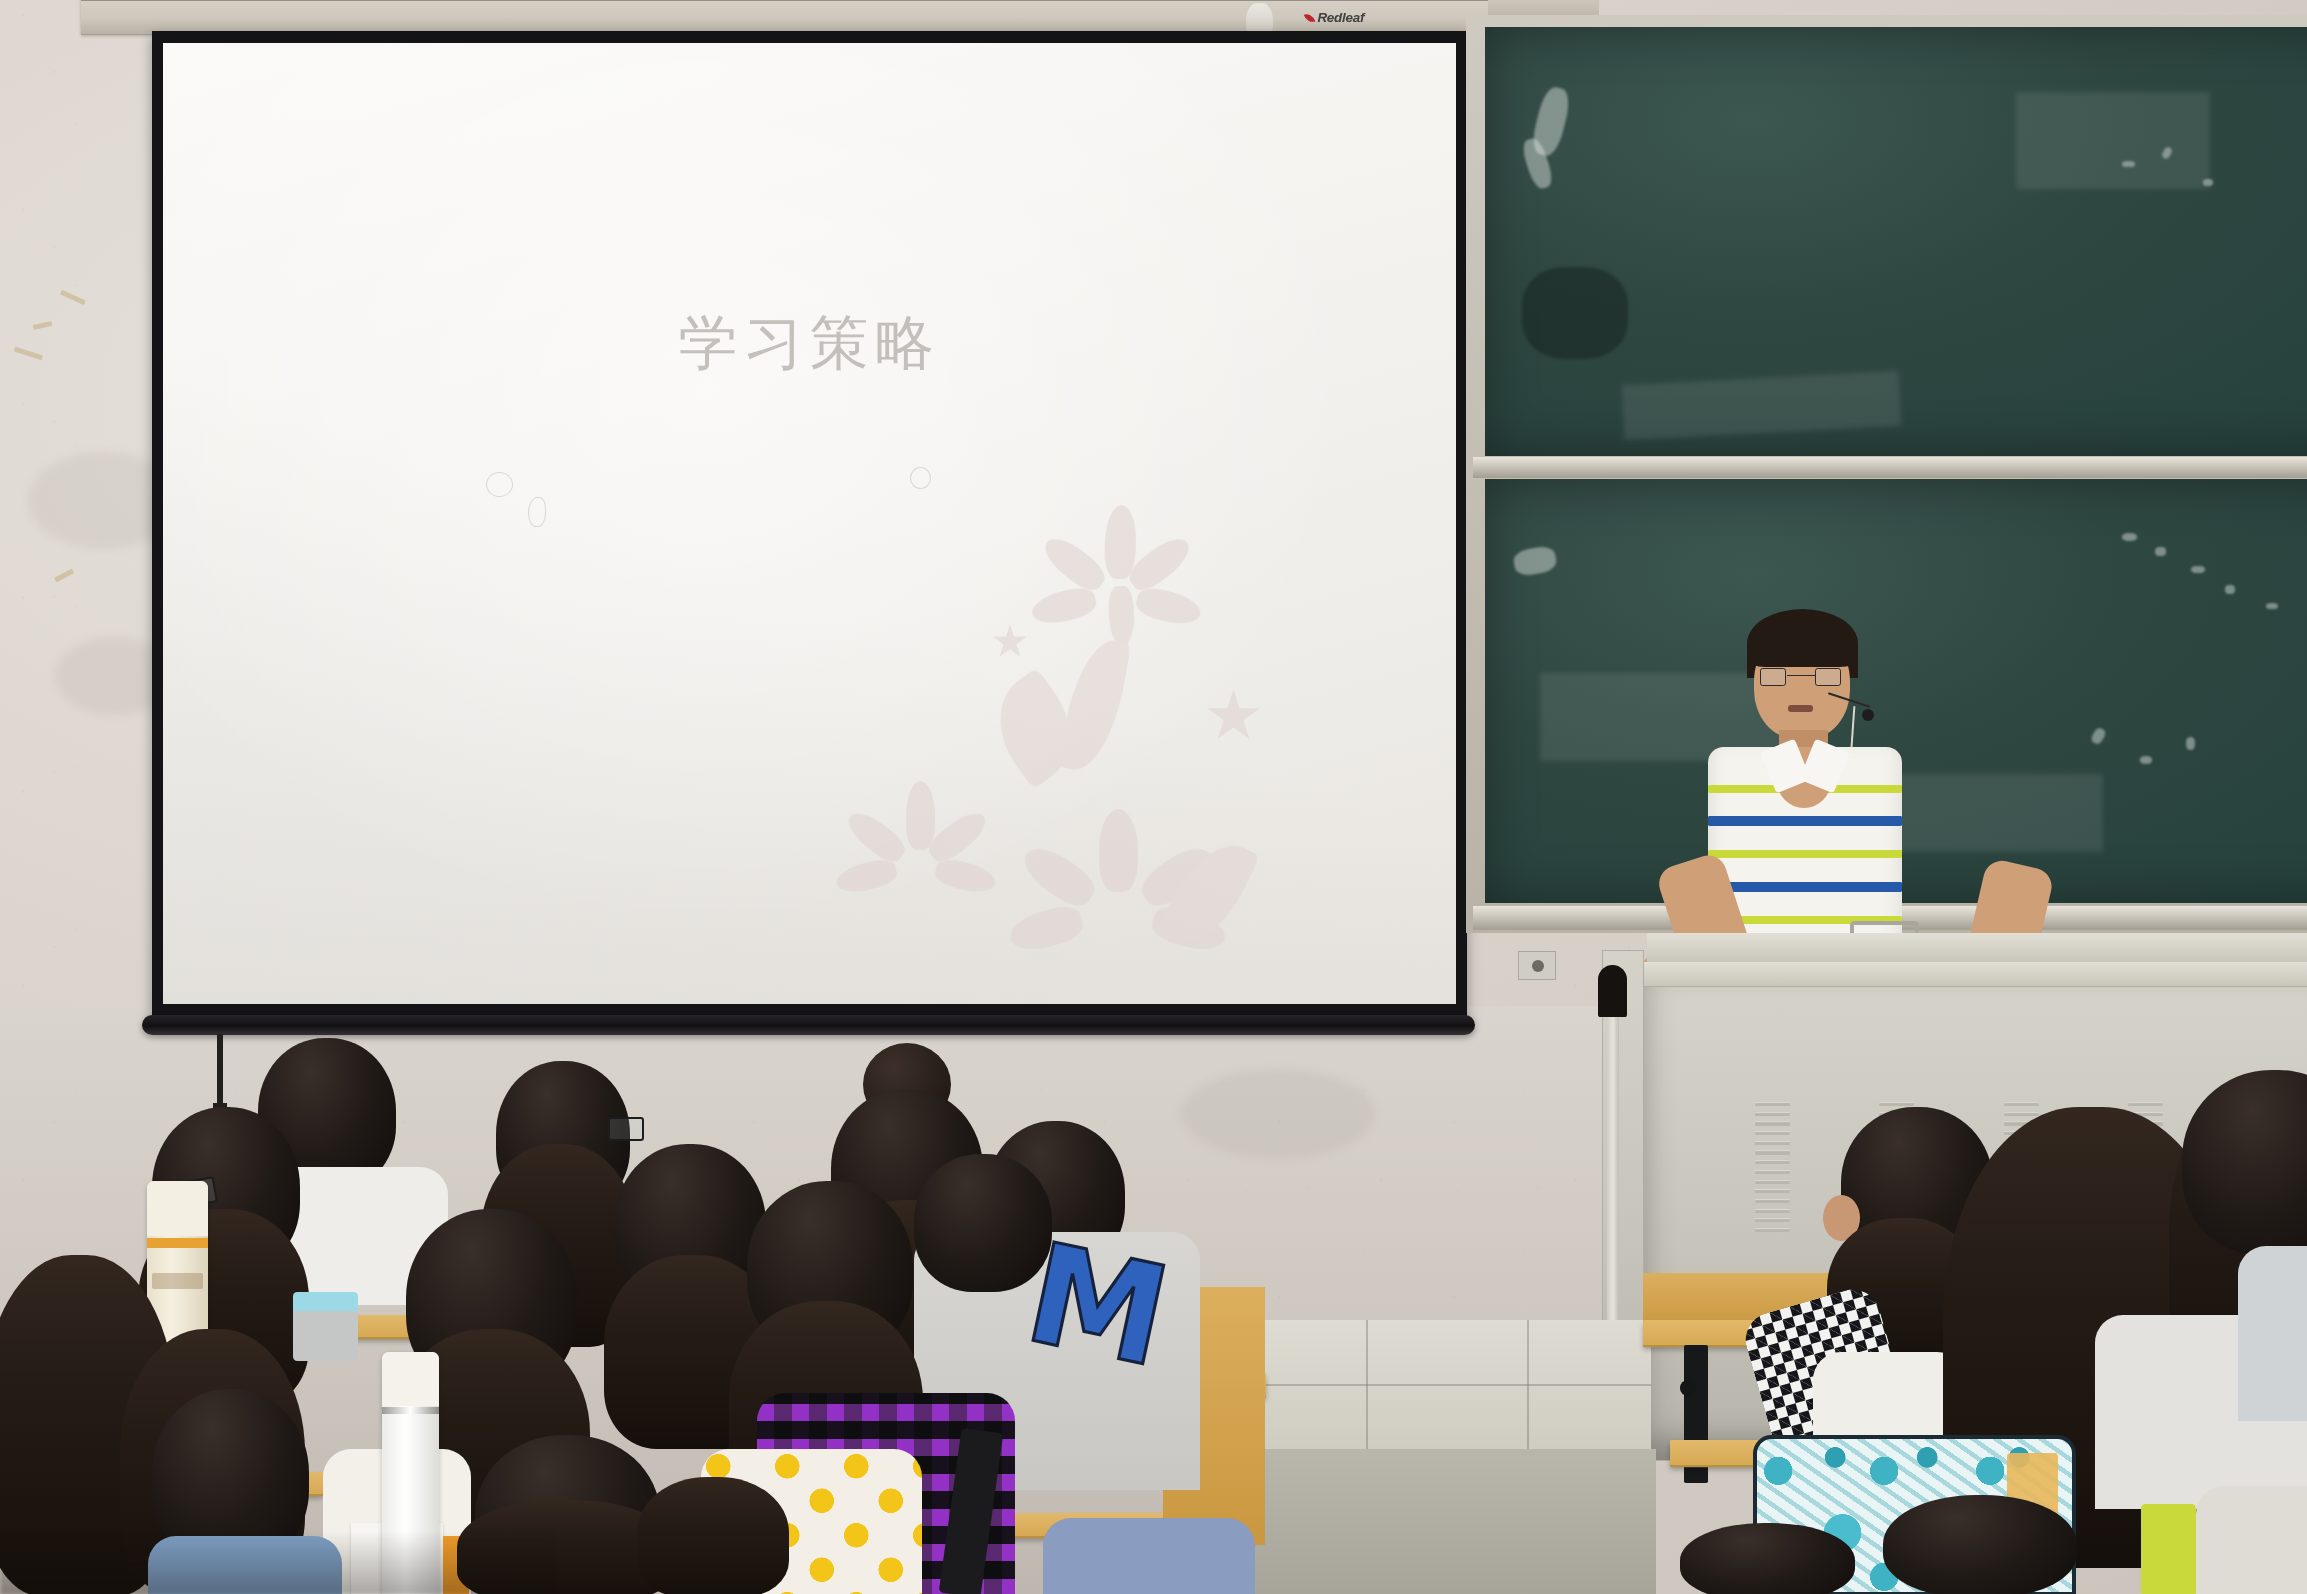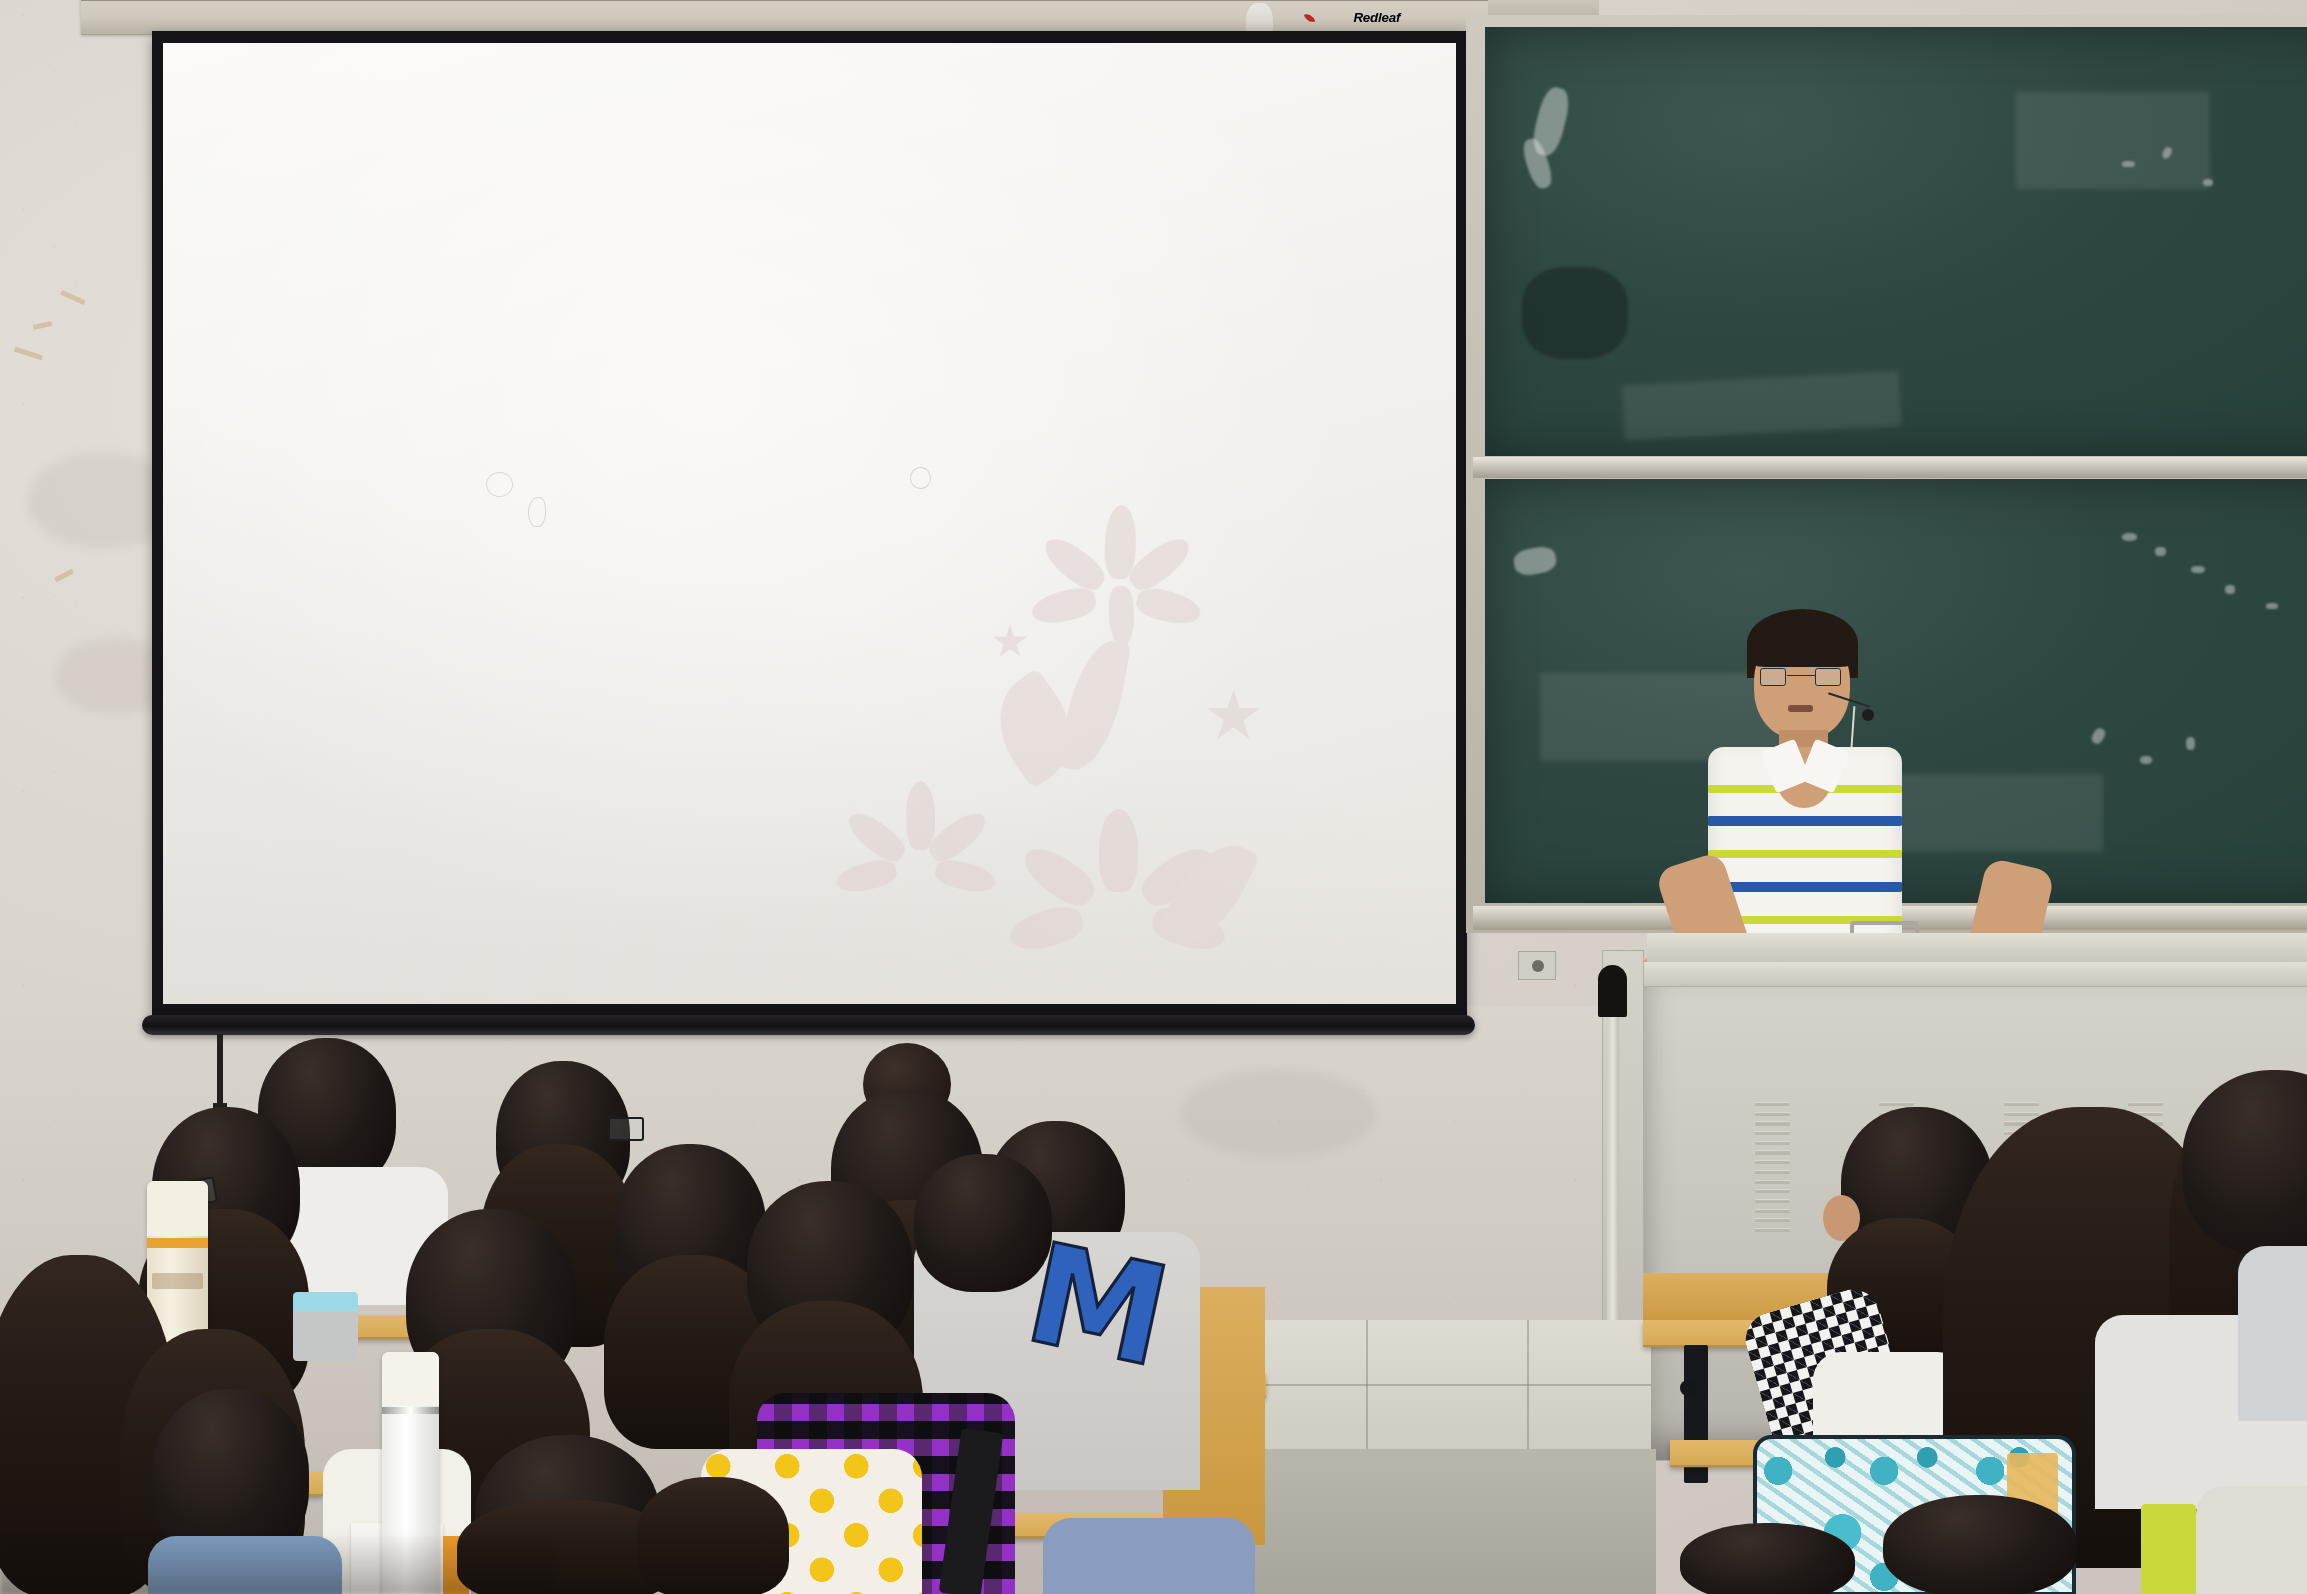--- a/index.html
+++ b/index.html
@@ -30,21 +30,21 @@
   .housing{position:absolute;left:81px;top:-2.8px;width:1407px;height:37px;
     background:linear-gradient(180deg,#d6d0c6 0%,#cfc8bd 55%,#b9b2a6 100%);
     border-bottom:1.8px solid #a7a096;box-shadow:0 1.4px 3.2px rgba(0,0,0,.22);}
   .housing-top-shadow{position:absolute;left:0;top:0;width:100%;height:4.2px;background:rgba(70,64,58,.45);}
   .housing-right{position:absolute;left:1488px;top:-2.8px;width:111px;height:32px;
     background:linear-gradient(180deg,#cfc8bd,#b3aca1);border-bottom:1.8px solid #9b948a;}
   .redleaf{position:absolute;left:1305px;top:10px;display:flex;align-items:center;gap:3.2px;}
   .redleaf .leaf{width:9.2px;height:10px;background:#c0252c;
     border-radius:0 100% 0 100%;transform:rotate(-18deg);}
   .redleaf .txt{font-family:"Liberation Sans",sans-serif;font-weight:700;font-style:italic;
-    font-size:13.4px;color:#000000;letter-spacing:-0.2px;margin-left:36px;}
+    font-size:13.4px;color:#404040;letter-spacing:-0.2px;}
   .housing-drip{position:absolute;left:1246px;top:2.8px;width:27px;height:44px;
     background:linear-gradient(180deg,rgba(255,255,255,.5),rgba(215,210,200,.1));
     border-radius:40% 40% 50% 50%;filter:blur(0.6px);}
 
   
   .screen-frame{position:absolute;left:152px;top:31px;width:1315px;height:992px;
     background:#141316;padding:12px 11px 19.4px 11px;box-sizing:border-box;
     box-shadow:0 4.6px 12px rgba(0,0,0,.35);}
   .screen-surface{position:relative;width:100%;height:100%;overflow:hidden;
     background:linear-gradient(165deg,#fbfaf8 0%,#f4f2ef 40%,#eeece8 72%,#e7e4df 100%);}
@@ -230,20 +230,21 @@
           <div class="petal" style="left:150px;top:83px;width:36px;height:74px;transform:rotate(106deg);"></div>
         </div>
         <div class="leafsh" style="left:295px;top:351px;width:60px;height:115px;transform:rotate(26deg);"></div>
       </div>
 
       <div class="scribble" style="left:323px;top:429px;width:25px;height:23px;"></div>
       <div class="scribble" style="left:365px;top:454px;width:15.7px;height:28px;border-radius:60% 40% 50% 50%;"></div>
       <div class="scribble" style="left:747px;top:424px;width:18.5px;height:20px;border-width:0.9px;"></div>
 
       <div class="slide-title">
+        <span class="slide-l2">学习策略</span>
       </div>
     </div>
   </div>
   <div class="screen-bar"></div>
   <div class="screen-strap"></div>
 
   <div class="bb-outer">
     <div class="bb-panel" style="left:18.5px;top:12px;width:886px;height:429px;">
       <div class="chalk" style="left:52px;top:60px;width:28px;height:69px;transform:rotate(14deg);"></div>
       <div class="chalk" style="left:42px;top:111px;width:21px;height:51px;transform:rotate(-18deg);"></div>

